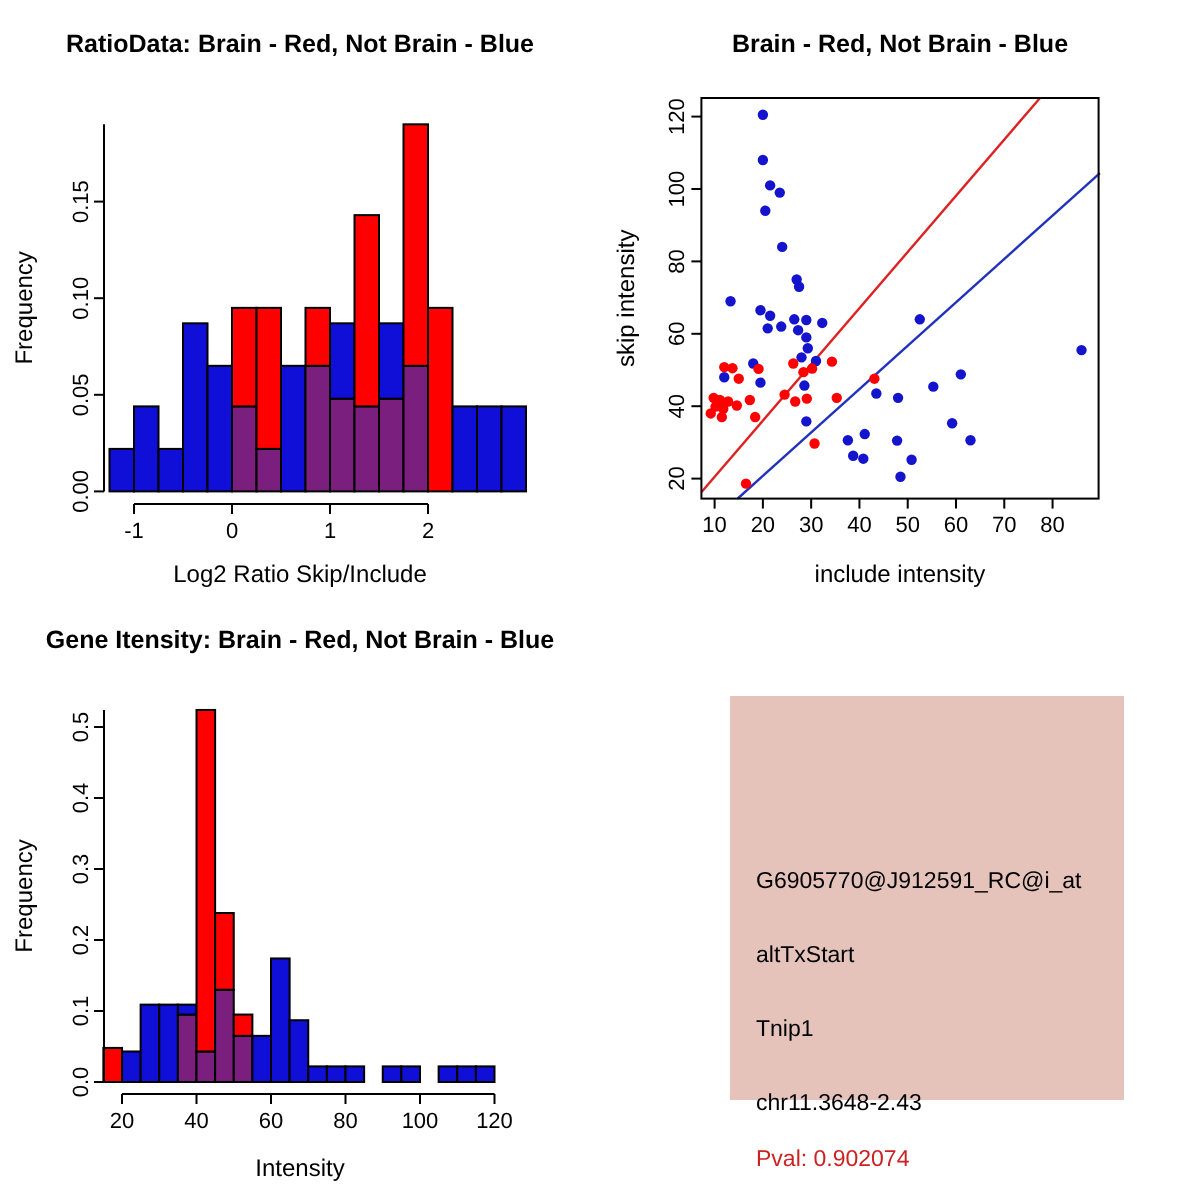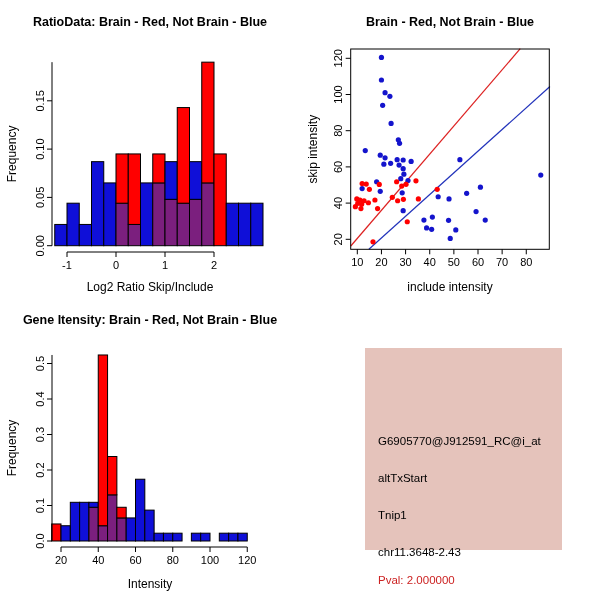--- a/index.html
+++ b/index.html
@@ -239,15 +239,15 @@
       <text x="150" y="288" font-family="&quot;Liberation Sans&quot;, sans-serif" fill="#000" font-size="12px" text-anchor="middle">Intensity</text>
       <text x="16" y="147.99" font-family="&quot;Liberation Sans&quot;, sans-serif" fill="#000" font-size="12px" text-anchor="middle" transform="rotate(-90 16 147.99)">Frequency</text>
     </svg>
   </div>
 <div class="panel" id="panel-br">
   <div class="infobox" id="infobox" style="background: rgb(229, 195, 187);">
     <div class="infoline" style="top:87px">G6905770@J912591_RC@i_at</div>
     <div class="infoline" style="top:124px">altTxStart</div>
     <div class="infoline" style="top:161px">Tnip1</div>
     <div class="infoline" style="top:198px">chr11.3648-2.43</div>
-    <div class="infoline" style="top: 226px; color: rgb(204, 34, 34);">Pval: 2.000000</div>
+    <div class="infoline" style="top: 226px; color: rgb(204, 34, 34);">Pval: 0.902074</div>
   </div>
 </div>
 
 </body></html>

